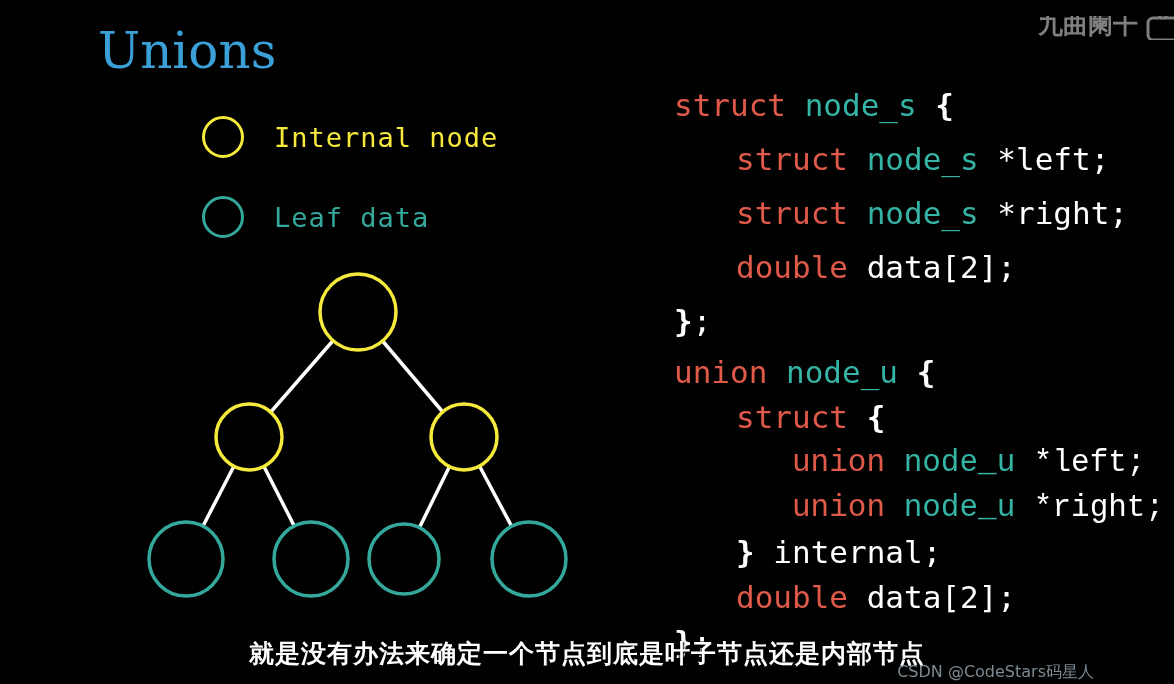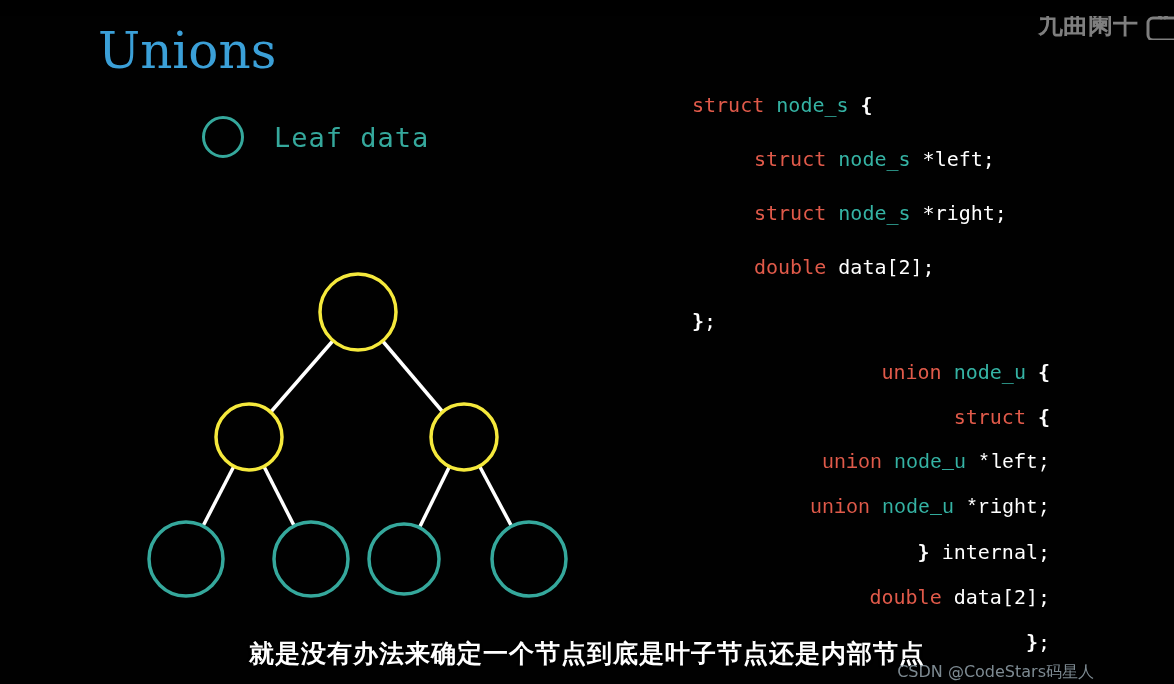--- a/index.html
+++ b/index.html
@@ -36,23 +36,23 @@
   .legend-item.leaf .legend-label { color: var(--leaf-node, #35a89c); }
 
   
   .tree-svg { position: absolute; left: 0; top: 0; width: 1174px; height: 684px; pointer-events: none; }
   .tree-edge { stroke: var(--edge, #fff); stroke-width: 3.5; }
   .tree-node { fill: var(--background, #010101); stroke-width: 3.5; }
   .tree-node.internal { stroke: var(--internal-node, #f5e93c); }
   .tree-node.leaf { stroke: var(--leaf-node, #35a89c); }
 
   
-  .code-block { position: absolute; left: 692px; font-size: 20px; color: var(--code-plain, #fff); white-space: pre; }
+  .code-block { position: absolute; left: 674px; font-size: 31px; color: var(--code-plain, #fff); white-space: pre; }
   .code-block.first  { top: 62px; }
-  .code-block.second { top: 334px; text-align: right; }
+  .code-block.second { top: 334px; }
   .code-block.first  .code-line { line-height: 54px; }
   .code-block.second .code-line { line-height: 45px; }
   .indent-0 { padding-left: 0; }
   .indent-1 { padding-left: 62px; }
   .indent-2 { padding-left: 118px; font-family: Liberation Mono, monospace; }
   .tok-kw    { color: var(--keyword, #e05a4a); }
   .tok-type  { color: var(--type-name, #35b3a4); }
   .tok-plain { color: var(--code-plain, #fff); }
   .tok-brace { color: var(--code-plain, #fff); font-weight: bold; }
 
@@ -114,20 +114,24 @@
       <circle cx="464" cy="421" r="33" class="tree-node internal"></circle>
       <circle cx="186" cy="543" r="37" class="tree-node leaf"></circle>
       <circle cx="311" cy="543" r="37" class="tree-node leaf"></circle>
       <circle cx="404" cy="543" r="35" class="tree-node leaf"></circle>
       <circle cx="529" cy="543" r="37" class="tree-node leaf"></circle>
     </svg>
 
   <h1 class="title">Unions</h1>
 
   <div class="legend">
+    <div class="legend-item internal">
+      <span class="legend-circle internal"></span>
+      <span class="legend-label">Internal node</span>
+    </div>
     <div class="legend-item leaf">
       <span class="legend-circle leaf"></span>
       <span class="legend-label">Leaf data</span>
     </div>
   </div>
 
   <div class="code-block first"><div class="code-line indent-0"><span class="tok-kw">struct </span><span class="tok-type">node_s </span><span class="tok-brace">{</span></div><div class="code-line indent-1"><span class="tok-kw">struct </span><span class="tok-type">node_s </span><span class="tok-plain">*left;</span></div><div class="code-line indent-1"><span class="tok-kw">struct </span><span class="tok-type">node_s </span><span class="tok-plain">*right;</span></div><div class="code-line indent-1"><span class="tok-kw">double </span><span class="tok-plain">data[2];</span></div><div class="code-line indent-0"><span class="tok-brace">}</span><span class="tok-plain">;</span></div></div>
   <div class="code-block second"><div class="code-line indent-0"><span class="tok-kw">union </span><span class="tok-type">node_u </span><span class="tok-brace">{</span></div><div class="code-line indent-1"><span class="tok-kw">struct </span><span class="tok-brace">{</span></div><div class="code-line indent-2"><span class="tok-kw">union </span><span class="tok-type">node_u </span><span class="tok-plain">*left;</span></div><div class="code-line indent-2"><span class="tok-kw">union </span><span class="tok-type">node_u </span><span class="tok-plain">*right;</span></div><div class="code-line indent-1"><span class="tok-brace">}</span><span class="tok-plain"> internal;</span></div><div class="code-line indent-1"><span class="tok-kw">double </span><span class="tok-plain">data[2];</span></div><div class="code-line indent-0"><span class="tok-brace">}</span><span class="tok-plain">;</span></div></div>
 
   <div class="subtitle">就是没有办法来确定一个节点到底是叶子节点还是内部节点</div>

